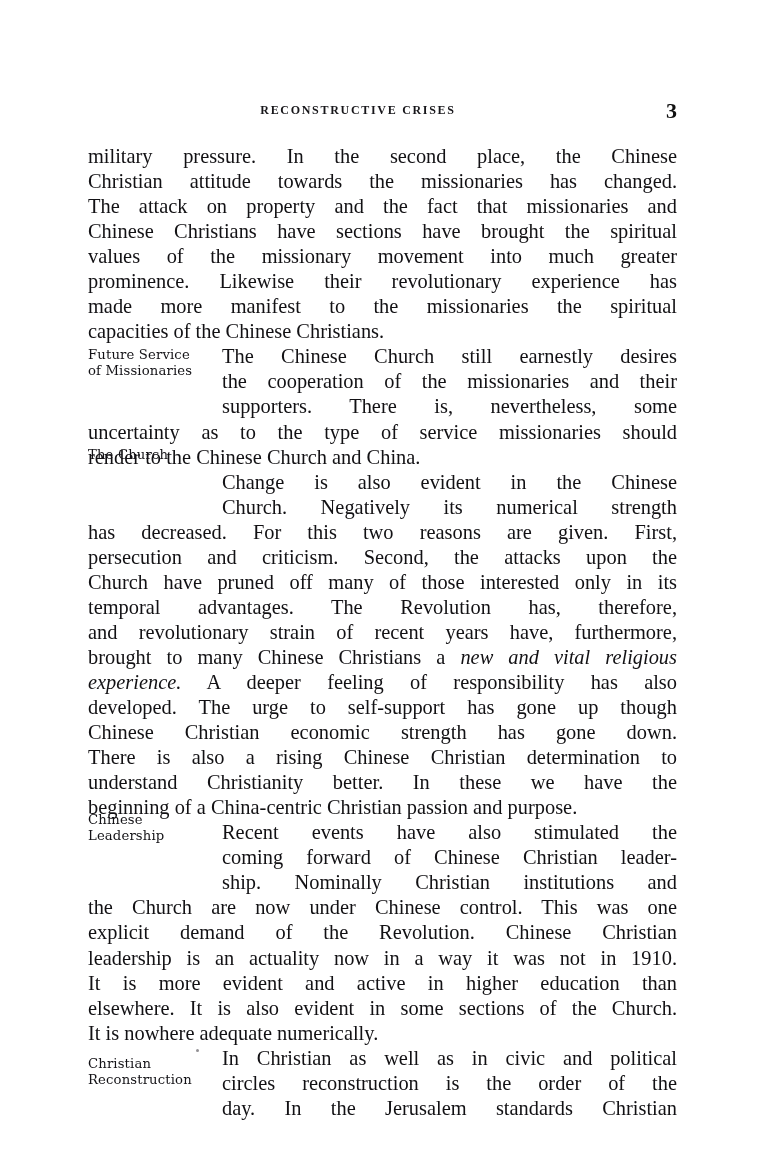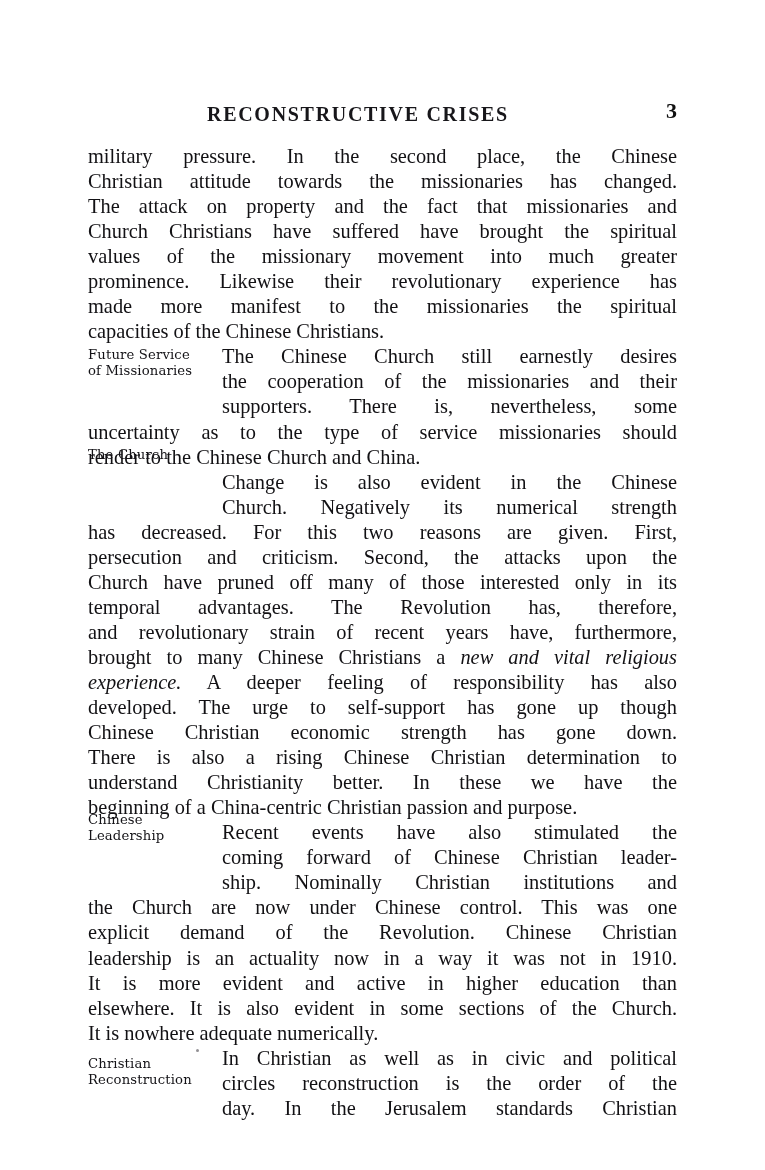--- a/index.html
+++ b/index.html
@@ -25,21 +25,21 @@
     top: 103px;
     width: 589px;
     height: 24px;
   }
   .rh-title {
     position: absolute;
     left: 0;
     top: 0;
     width: 540px;
     text-align: center;
-    font-size: 20px;
+    font-size: 12px;
     letter-spacing: 1.7px;
     font-weight: 700;
     color: #17161a;
     font-family: "Liberation Serif", "DejaVu Serif", serif;
     white-space: nowrap;
   }
   .rh-folio {
     position: absolute;
     right: 0;
     top: -5px;
@@ -122,21 +122,21 @@
   <div class="running-head">
     <div class="rh-title">RECONSTRUCTIVE CRISES</div>
     <div class="rh-folio">3</div>
   </div>
 
   <div class="textblock">
 
     <span class="ln">military  pressure.    In   the   second   place,   the   Chinese</span>
     <span class="ln">Christian  attitude  towards  the  missionaries  has  changed.</span>
     <span class="ln">The attack on property and the fact that missionaries and</span>
-    <span class="ln">Church Christians have suffered have brought the spiritual</span>
+    <span class="ln">Chinese Christians have sections have brought the spiritual</span>
     <span class="ln">values   of   the   missionary   movement   into   much   greater</span>
     <span class="ln">prominence.   Likewise their revolutionary experience has</span>
     <span class="ln">made   more   manifest   to   the   missionaries   the   spiritual</span>
     <span class="ln flush">capacities of the Chinese Christians.</span>
 
     <span class="ln indent">The Chinese Church still earnestly desires</span>
     <span class="ln indent">the cooperation of the missionaries and their</span>
     <span class="ln indent">supporters.    There   is,   nevertheless,   some</span>
     <span class="ln">uncertainty  as  to  the  type  of  service  missionaries  should</span>
     <span class="ln flush">render to the Chinese Church and China.</span>

